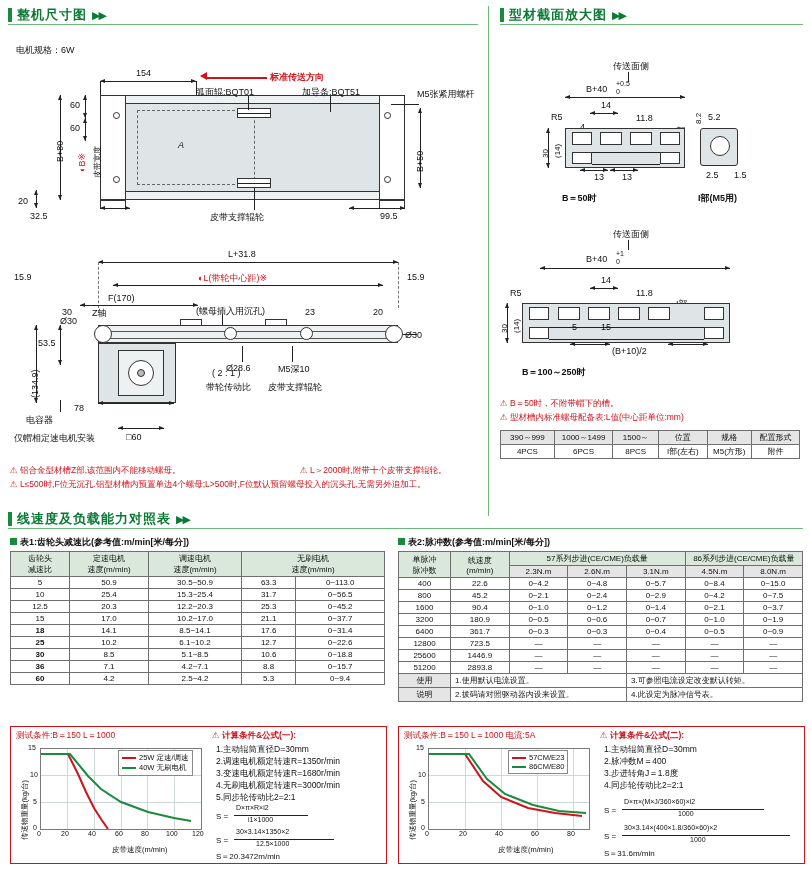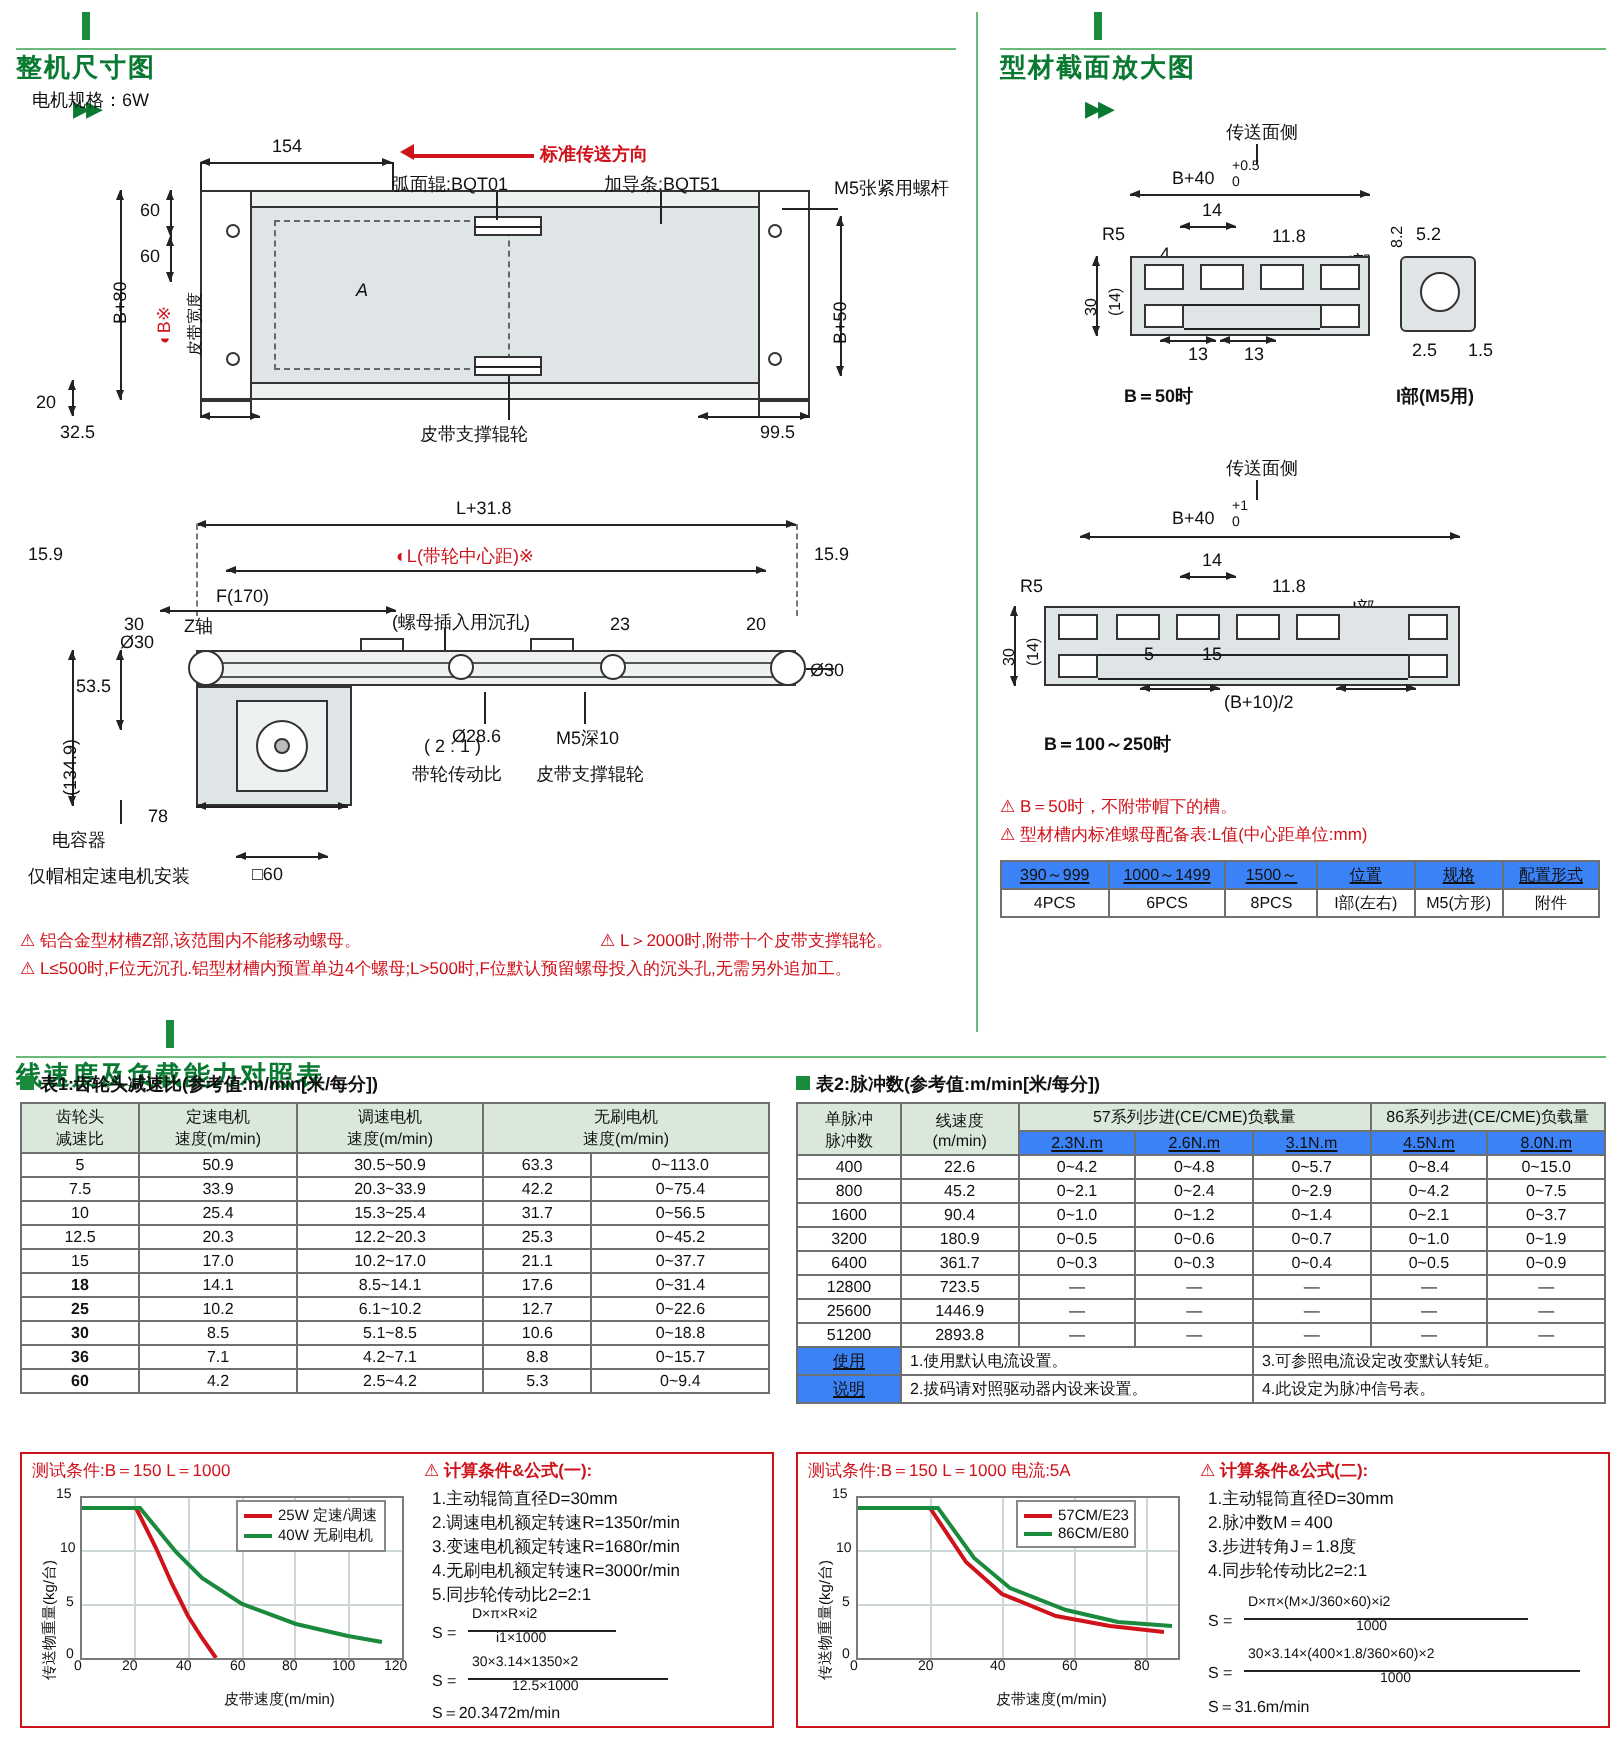--- a/index.html
+++ b/index.html
@@ -7,21 +7,21 @@
     width:811px;height:869px;
     background:#ffffff;
     font-family:"Liberation Sans","DejaVu Sans",sans-serif;
     font-size:9px;color:#111;
     position:relative;
     overflow:hidden;
   }
   .page{position:relative;width:811px;height:869px;}
 
   
-  .sec-head{position:absolute;display:flex;align-items:center;gap:5px;flex-direction:column;}
+  .sec-head{position:absolute;display:flex;align-items:center;gap:5px;}
   .sec-head .bar{width:4px;height:14px;background:#1a8a3c;}
   .sec-head .txt{font-size:13px;font-weight:bold;color:#0a7a33;letter-spacing:1px;}
   .sec-head .arrows{color:#0a7a33;font-size:11px;letter-spacing:-2px;}
 
   .hr-green{position:absolute;height:1px;background:#6cba7a;}
   .vr-green{position:absolute;width:1px;background:#6cba7a;}
 
   
   .t{position:absolute;white-space:nowrap;}
   .t.b{font-weight:bold;}
@@ -49,21 +49,21 @@
 
   
   .lead{position:absolute;height:1px;background:#333;}
   .rot90{position:absolute;transform-origin:left top;transform:rotate(-90deg);white-space:nowrap;}
 
   
   table{border-collapse:collapse;}
   .tbl{position:absolute;font-size:8px;}
   .tbl td,.tbl th{border:1px solid #6f6f6f;text-align:center;padding:1px 2px;font-weight:normal;}
   .hdr-green{background:#d9e8db;font-weight:bold;}
-  .hdr-gray{background:#3b82f6;text-decoration:underline;}
+  .hdr-gray{background:#e5e5e5;}
 
   .tbl-title{position:absolute;font-size:9px;font-weight:bold;}
   .sq{display:inline-block;width:7px;height:7px;background:#1a8a3c;margin-right:3px;}
   .note{position:absolute;font-size:8.5px;color:#d0121b;white-space:nowrap;}
   .note-b{position:absolute;font-size:8.5px;color:#111;white-space:nowrap;}
 
   
   .chartbox{position:absolute;border:1px solid #7a7a7a;background:#fff;}
   .gl{position:absolute;background:#cfd8d8;}
   .legend{position:absolute;border:1px solid #888;background:#fff;font-size:7.5px;padding:2px 3px;}
@@ -363,27 +363,20 @@
       </td>
     </tr>
     <tr>
           <td>5</td>
           <td>50.9</td>
           <td>30.5~50.9</td>
           <td>63.3</td>
           <td>0~113.0</td>
         </tr>
     <tr>
-          <td>7.5</td>
-          <td>33.9</td>
-          <td>20.3~33.9</td>
-          <td>42.2</td>
-          <td>0~75.4</td>
-        </tr>
-    <tr>
           <td>10</td>
           <td>25.4</td>
           <td>15.3~25.4</td>
           <td>31.7</td>
           <td>0~56.5</td>
         </tr>
     <tr>
           <td>12.5</td>
           <td>20.3</td>
           <td>12.2~20.3</td>

